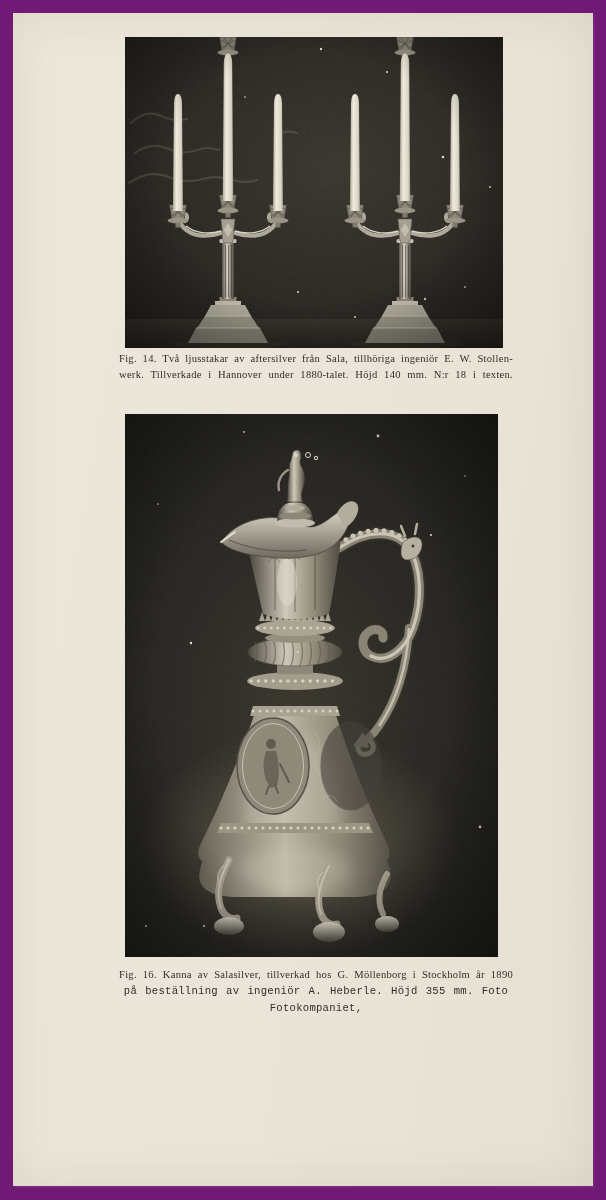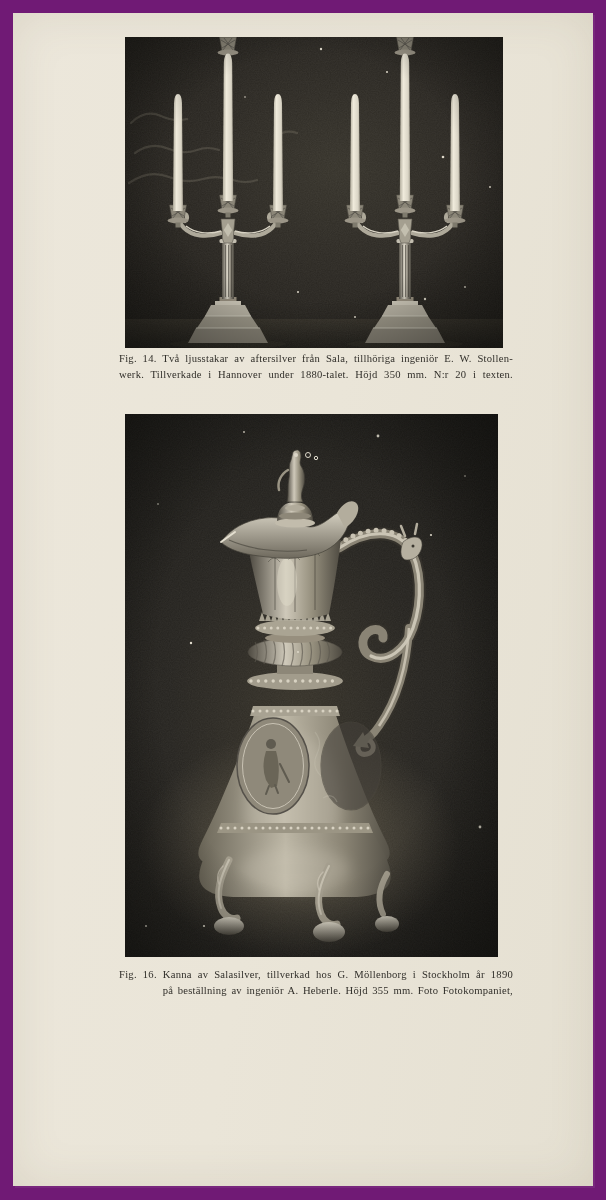--- a/index.html
+++ b/index.html
@@ -10,21 +10,21 @@
          box-shadow:inset 0 0 46px rgba(125,112,88,.14), 2px 2px 0 rgba(255,255,255,.06);}
   .photo{position:absolute;background:#24221d;}
   .photo svg{display:block;width:100%;height:100%;}
   .photo1{left:112px;top:24px;width:378px;height:311px;}
   .photo2{left:112px;top:401px;width:373px;height:543px;}
   .caption{position:absolute;color:#302e29;font-size:10.6px;line-height:16.3px;
            letter-spacing:.25px;word-spacing:1.6px;}
   .caption1{left:106px;top:338px;width:394px;}
   .caption2{left:106px;top:954px;width:394px;}
   .jline{text-align:justify;text-align-last:justify;}
-  .cline{text-align:right;}
+  .cline{text-align:center;font-family:Liberation Mono, monospace;}
 </style>
 </head>
 <body>
 
 <div class="stage">
   <div class="paper">
 
     <div class="photo photo1" role="img" aria-label="Two silver candelabra, each holding three white candles, photographed against a dark background">
       <svg viewBox="0 0 378 311" xmlns="http://www.w3.org/2000/svg">
         <defs>
@@ -117,21 +117,21 @@
           <circle cx="230" cy="280" r="1"></circle>
             <circle cx="120" cy="60" r=".8"></circle>
             <circle cx="340" cy="250" r=".9"></circle>
         </g>
         <rect width="378" height="311" fill="url(#vig1)"></rect>
       </svg>
     </div>
 
     <div class="caption caption1">
       <div class="jline">Fig. 14. Två ljusstakar av aftersilver från Sala, tillhöriga ingeniör E. W. Stollen-</div>
-      <div class="jline">werk. Tillverkade i Hannover under 1880-talet. Höjd 350 mm. N:r 20 i texten.</div>
+      <div class="jline">werk. Tillverkade i Hannover under 1880-talet. Höjd 140 mm. N:r 18 i texten.</div>
     </div>
 
     <div class="photo photo2" role="img" aria-label="Ornate silver ewer with figural finial, scroll handle, oval medallion and scrolled feet, photographed against a dark background">
       <svg viewBox="0 0 373 543" xmlns="http://www.w3.org/2000/svg">
         <defs>
           <radialGradient id="bg2" cx="46%" cy="55%" r="85%">
             <stop offset="0%" stop-color="#37332a"></stop>
               <stop offset="40%" stop-color="#262420"></stop>
             <stop offset="100%" stop-color="#181714"></stop>
           </radialGradient>

